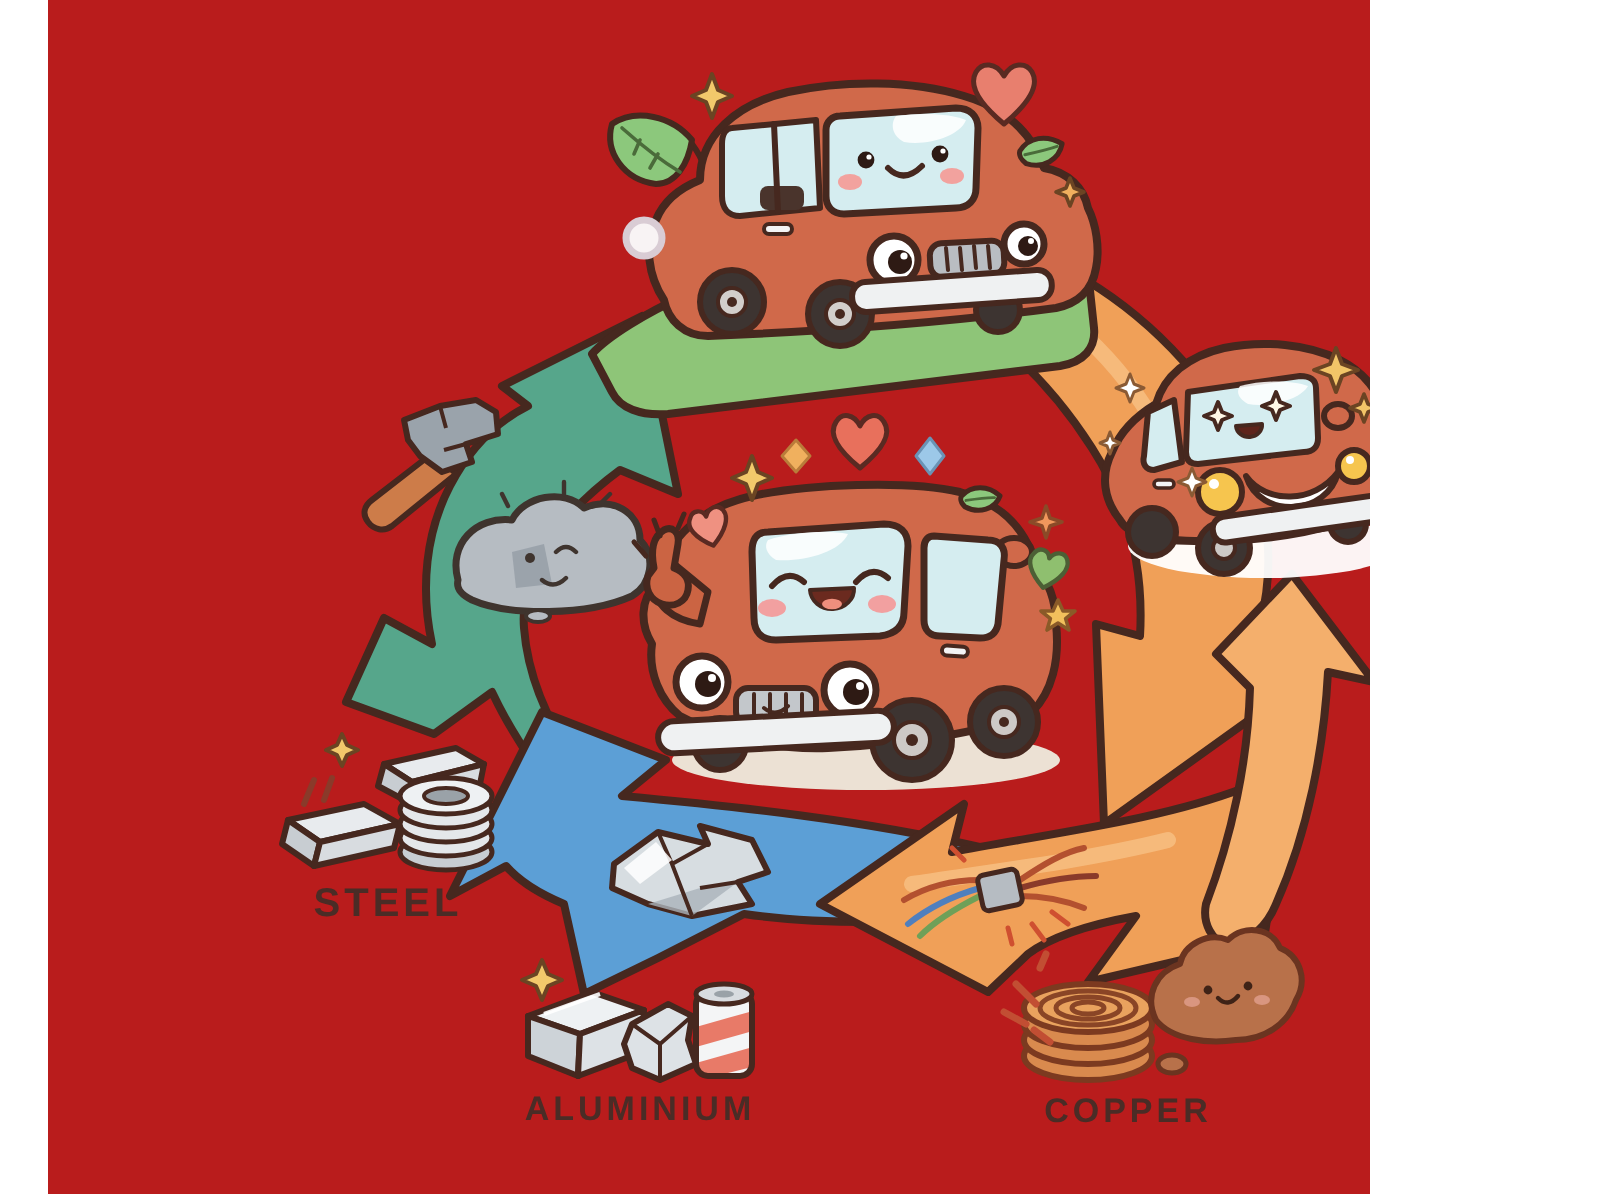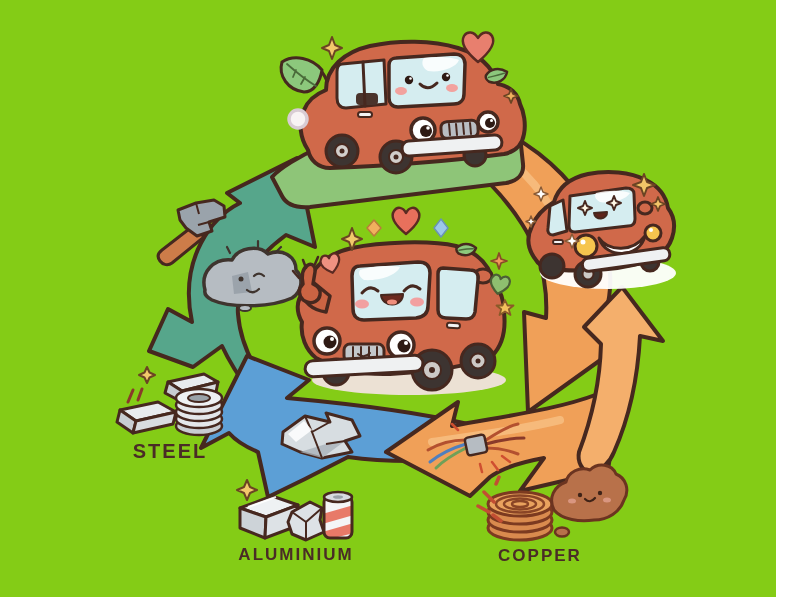--- a/index.html
+++ b/index.html
@@ -1,17 +1,17 @@
 <!DOCTYPE html>
 <html><head>
 <meta charset="utf-8">
 <style>
   html,body{margin:0;padding:0;background:#ffffff;}
-  .stage{position:relative;width:776px;height:597px;background:#84cc16;overflow:hidden;
-         font-family:"Liberation Sans",sans-serif;}
+  .stage{position:relative;width:661px;height:597px;background:#b91c1c;overflow:hidden;
+         font-family:"Liberation Sans",sans-serif;margin-left:24px;}
   svg{position:absolute;left:0;top:0;}
   .label-text{font-family:"Liberation Sans",sans-serif;font-weight:700;letter-spacing:2px;}
 </style>
 </head>
 <body>
 
 <div class="stage">
 <svg width="800" height="597" viewBox="0 0 800 597">
 
   <g stroke-linejoin="round" stroke-linecap="round">

